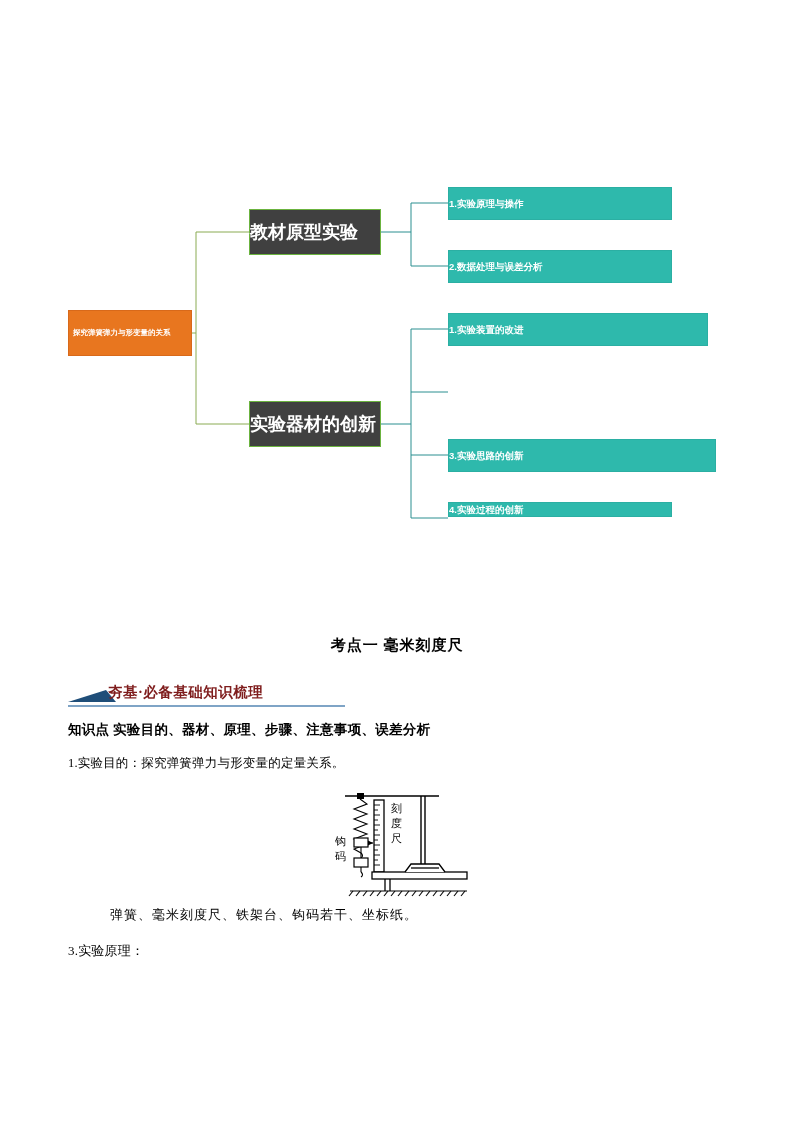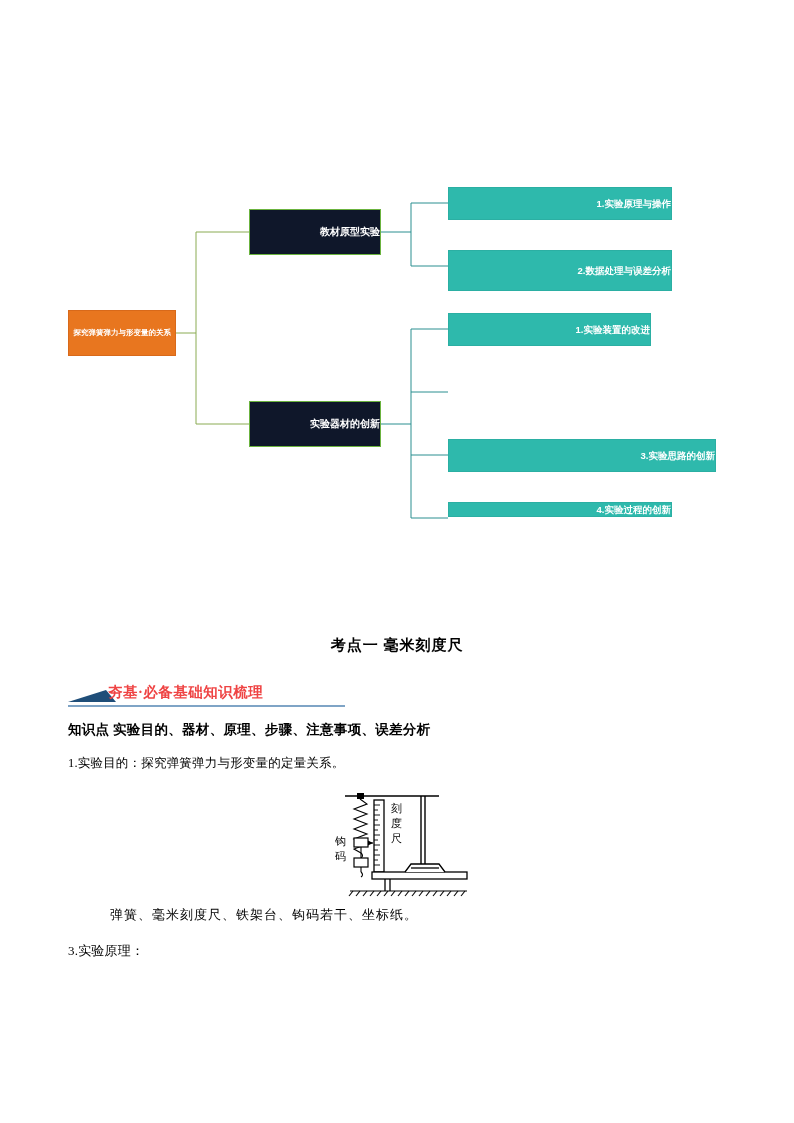--- a/index.html
+++ b/index.html
@@ -27,37 +27,37 @@
   #mindmap svg {
     position: absolute;
     left: 0;
     top: 0;
   }
   .node {
     position: absolute;
     box-sizing: border-box;
     display: flex;
     align-items: center;
-    justify-content: flex-end;
+    justify-content: flex-start;
     text-align: center;
     color: #ffffff;
     font-family: "Liberation Sans", "DejaVu Sans", sans-serif;
     line-height: 1.25;
   }
   .node-root {
     background: #E8761F;
     border: 1px solid #d8691a;
     font-size: 7.5px;
     font-weight: bold;
     padding: 2px 4px;
   }
   .node-branch {
-    background: #0f172a;
+    background: #404040;
     border: 1px solid #6bb33f;
-    font-size: 10px;
+    font-size: 18px;
     font-weight: bold;
   }
   .node-leaf {
     background: #2EB9AC;
     border: 1px solid #2bafa3;
     font-size: 9.5px;
     font-weight: bold;
   }
 
   
@@ -91,21 +91,21 @@
     border-style: solid;
     border-width: 0 10px 12px 38px;
     border-color: transparent transparent #1F4E79 transparent;
   }
   .badge-text {
     position: absolute;
     left: 108px;
     top: 0px;
     font-size: 14.5px;
     font-weight: bold;
-    color: #ef4444;
+    color: #7f1d1d;
     font-family: "Liberation Serif", "DejaVu Serif", serif;
     letter-spacing: 0.5px;
   }
   .badge-underline {
     position: absolute;
     left: 68px;
     top: 22px;
     width: 277px;
     height: 2px;
     background: #7fa4c6;
@@ -167,39 +167,39 @@
 
     <path d="M 381 424 L 411 424" stroke="#2b8f90" stroke-width="1" fill="none"></path>
     <path d="M 411 424 L 411 329" stroke="#2b8f90" stroke-width="1" fill="none"></path>
     <path d="M 411 424 L 411 518" stroke="#2b8f90" stroke-width="1" fill="none"></path>
     <path d="M 411 329 L 448 329" stroke="#2b8f90" stroke-width="1" fill="none"></path>
     <path d="M 411 392 L 448 392" stroke="#2b8f90" stroke-width="1" fill="none"></path>
     <path d="M 411 455 L 448 455" stroke="#2b8f90" stroke-width="1" fill="none"></path>
     <path d="M 411 518 L 448 518" stroke="#2b8f90" stroke-width="1" fill="none"></path>
   </svg>
 
-  <div class="node node-root" style="left:68px; top:310px; width:108px; height:46px;">
+  <div class="node node-root" style="left:68px; top:310px; width:124px; height:46px;">
     <span>探究弹簧弹力与形变量的关系</span>
   </div>
 
   <div class="node node-branch" style="left:249px; top:209px; width:132px; height:46px;">
     <span>教材原型实验</span>
   </div>
   <div class="node node-branch" style="left:249px; top:401px; width:132px; height:46px;">
     <span>实验器材的创新</span>
   </div>
 
   <div class="node node-leaf" style="left:448px; top:187px; width:224px; height:33px;">
     <span>1.实验原理与操作</span>
   </div>
-  <div class="node node-leaf" style="left:448px; top:250px; width:224px; height:41px;">
+  <div class="node node-leaf" style="left:448px; top:250px; width:224px; height:33px;">
     <span>2.数据处理与误差分析</span>
   </div>
 
-  <div class="node node-leaf" style="left:448px; top:313px; width:203px; height:33px;">
+  <div class="node node-leaf" style="left:448px; top:313px; width:260px; height:33px;">
     <span>1.实验装置的改进</span>
   </div>
   <div class="node node-leaf" style="left:448px; top:439px; width:268px; height:33px;">
     <span>3.实验思路的创新</span>
   </div>
   <div class="node node-leaf" style="left:448px; top:502px; width:224px; height:15px;">
     <span>4.实验过程的创新</span>
   </div>
 </div>
 

